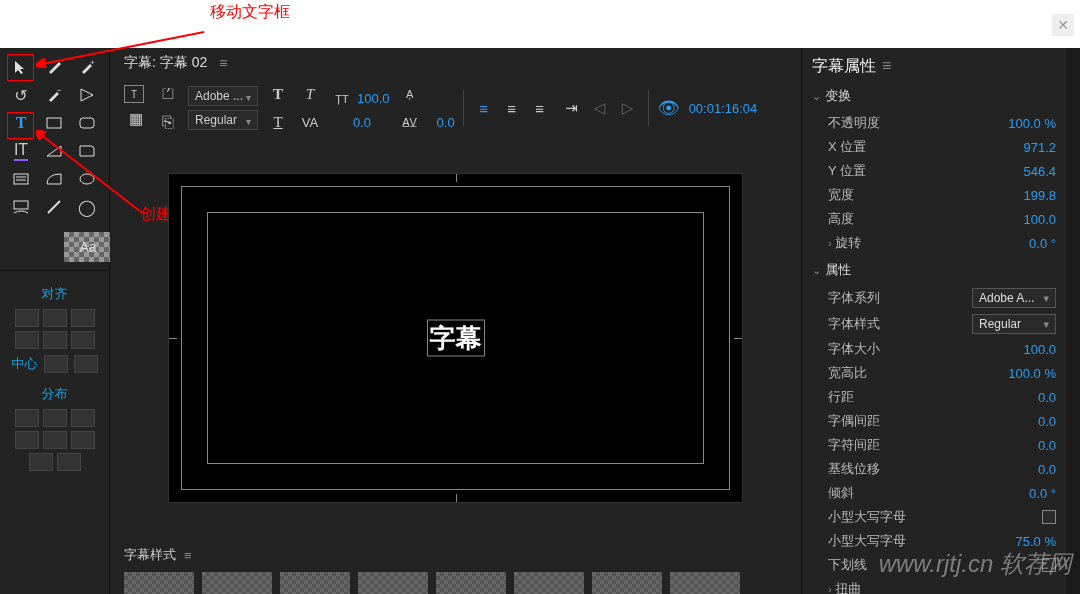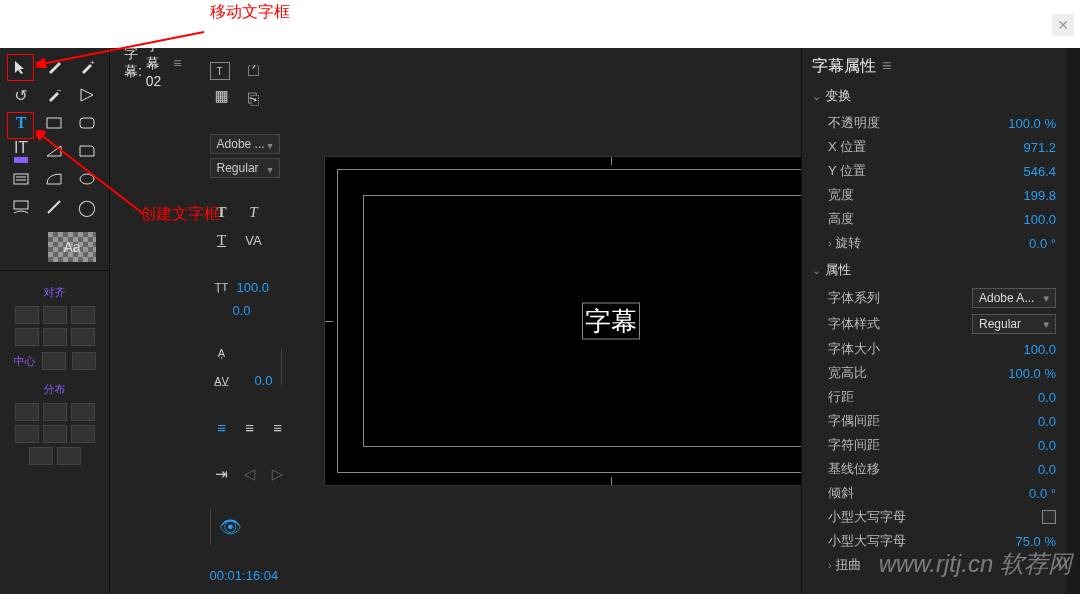--- a/index.html
+++ b/index.html
@@ -9,41 +9,41 @@
 .anno2{position:absolute;left:140px;top:204px;color:#ff0000;font-size:16px}
 .redbox1{position:absolute;left:7px;top:54px;width:27px;height:27px;border:1px solid #ff0000;z-index:10}
 .redbox2{position:absolute;left:7px;top:112px;width:27px;height:27px;border:1px solid #ff0000;z-index:10}
 .arrow1{position:absolute;left:36px;top:28px;width:170px;height:40px;z-index:9}
 .arrow2{position:absolute;left:36px;top:130px;width:110px;height:85px;z-index:9}
 .main{display:flex;height:546px;background:#232323}
 .tools{width:110px;background:#232323;border-right:1px solid #111;display:flex;flex-direction:column}
 .toolgrid{display:grid;grid-template-columns:repeat(3,1fr);gap:2px;padding:6px}
 .tool{width:30px;height:26px;display:flex;align-items:center;justify-content:center;color:#ccc;font-size:16px;cursor:pointer}
 .tool.active{color:#2a9df4}
-.swatch{width:48px;height:30px;background:repeating-conic-gradient(#666 0 25%,#999 0 50%) 0 0/10px 10px;margin:6px 0 0 48px;display:flex;align-items:center;justify-content:center;color:#ddd;font-size:14px;font-family:serif}
+.swatch{width:48px;height:30px;background:repeating-conic-gradient(#666 0 25%,#999 0 50%) 0 0/10px 10px;margin:6px 0 0 64px;display:flex;align-items:center;justify-content:center;color:#ddd;font-size:14px;font-family:serif}
 .sep{height:1px;background:#111;margin:8px 0}
-.sec-title{text-align:center;color:#8b5cf6;font-size:11px;margin:6px 0}
+.sec-title{text-align:center;color:#0ea5e9;font-size:13px;margin:6px 0}
 .minibtns{display:flex;flex-wrap:wrap;gap:4px;padding:0 10px;justify-content:center}
 .mini{width:24px;height:18px;background:#333;border:1px solid #444}
-.center{flex:1;background:#232323;display:flex;flex-direction:row;overflow:hidden}
+.center{flex:1;background:#232323;display:flex;flex-direction:column;overflow:hidden}
 .header{height:30px;display:flex;align-items:center;padding:0 14px;color:#ddd;font-size:14px}
 .header .menu{margin-left:12px;color:#888}
 .optbar{display:flex;align-items:center;padding:4px 14px;gap:8px;flex-wrap:wrap}
 .optcol{display:flex;flex-direction:column;gap:4px}
 .opticon{width:24px;height:24px;display:flex;align-items:center;justify-content:center;color:#ccc;font-size:15px}
 .sel{background:#2a2a2a;border:1px solid #444;color:#ccc;padding:2px 6px;font-size:12px;min-width:70px;display:flex;align-items:flex-end;justify-content:space-between}
 .sel .caret{color:#888;font-size:10px}
 .val{color:#2a9df4;font-size:13px}
 .canvas-wrap{flex:1;display:flex;align-items:center;justify-content:center;padding:10px 20px}
 .canvas{width:575px;height:330px;background:#000;position:relative;border:1px solid #333}
 .safe1{position:absolute;inset:12px;border:1px solid #888}
 .safe2{position:absolute;inset:38px;border:1px solid #888}
 .mark{position:absolute;width:1px;height:8px;background:#888}
 .mark.h{width:8px;height:1px}
-.subtitle-text{position:absolute;left:50%;top:50%;transform:translate(-50%,-50%);color:#fff;font-size:26px;font-weight:normal;border:1px solid #888;padding:0 2px}
+.subtitle-text{position:absolute;left:50%;top:50%;transform:translate(-50%,-50%);color:#fff;font-size:26px;font-weight:bold;border:1px solid #888;padding:0 2px}
 .styles-hdr{padding:8px 14px;color:#ccc;font-size:13px;display:flex;align-items:center;gap:8px}
 .style-row{display:flex;gap:8px;padding:0 14px}
 .style-sw{width:70px;height:22px;background:repeating-conic-gradient(#555 0 25%,#666 0 50%) 0 0/8px 8px}
 .props{width:265px;background:#232323;border-left:1px solid #111;overflow-y:auto;padding:8px 10px}
 .props-title{font-size:16px;color:#eee;margin-bottom:10px}
 .props-title .menu{color:#888;margin-left:6px}
 .grp-hdr{color:#ddd;font-size:13px;margin:6px 0;display:flex;align-items:center;gap:4px}
 .chev{color:#888;font-size:11px}
 .prop-row{display:flex;justify-content:space-between;align-items:center;padding:3px 0 3px 16px;font-size:13px}
 .prop-row .lbl{color:#bbb}
@@ -118,21 +118,21 @@
           <svg width="16" height="12">
             <rect x="1" y="1" width="14" height="10" fill="none" stroke="#ddd"></rect>
           </svg>
         </div>
       <div class="tool">
           <svg width="16" height="12">
             <rect x="1" y="1" width="14" height="10" rx="3" fill="none" stroke="#ddd"></rect>
           </svg>
         </div>
       <div class="tool" style="font-family:serif">
-          <span style="border-bottom:6px solid #8b5cf6">IT</span>
+          <span style="border-bottom:2px solid #8b5cf6">IT</span>
         </div>
       <div class="tool">
           <svg width="16" height="12">
             <path d="M1,11 L15,11 L15,1 Z" fill="none" stroke="#ddd"></path>
           </svg>
         </div>
       <div class="tool">
           <svg width="16" height="12">
             <path d="M1,11 L15,11 L15,4 Q15,1 12,1 L1,1 Z" fill="none" stroke="#ddd"></path>
           </svg>
@@ -238,21 +238,21 @@
           </div>
         <div style="display:flex;align-items:center;gap:3px">
             <span style="width:20px"></span>
             <span class="val">0.0</span>
           </div>
       </div>
       <div class="optcol">
         <div style="display:flex;align-items:center;gap:3px">
             <span class="opticon" style="font-size:11px">A͎</span>
           </div>
-        <div style="display:flex;align-items:center;gap:21px">
+        <div style="display:flex;align-items:center;gap:15px">
             <span class="opticon" style="font-size:11px">A̲V̲</span>
             <span class="val">0.0</span>
           </div>
       </div>
       <div style="width:1px;height:36px;background:#444"></div>
       <div class="optcol" style="flex-direction:row;gap:4px">
         <div class="opticon active" style="color:#2a9df4">≡</div>
         <div class="opticon">≡</div>
         <div class="opticon">≡</div>
       </div>
@@ -370,20 +370,24 @@
       </div>
     <div class="prop-row">
         <span class="lbl">小型大写字母</span>
         <span class="chk"></span>
       </div>
     <div class="prop-row">
         <span class="lbl">小型大写字母</span>
         <span class="v">75.0 %</span>
       </div>
     <div class="prop-row">
+        <span class="lbl">下划线</span>
+        <span class="chk"></span>
+      </div>
+    <div class="prop-row">
         <span class="lbl"><span class="chev">›</span> <span>扭曲</span></span>
         <span></span>
       </div>
   </div>
   <div class="scrollbar"></div>
 </div>
 
 <div class="watermark">www.rjtj.cn 软荐网</div>
 
 </body></html>

